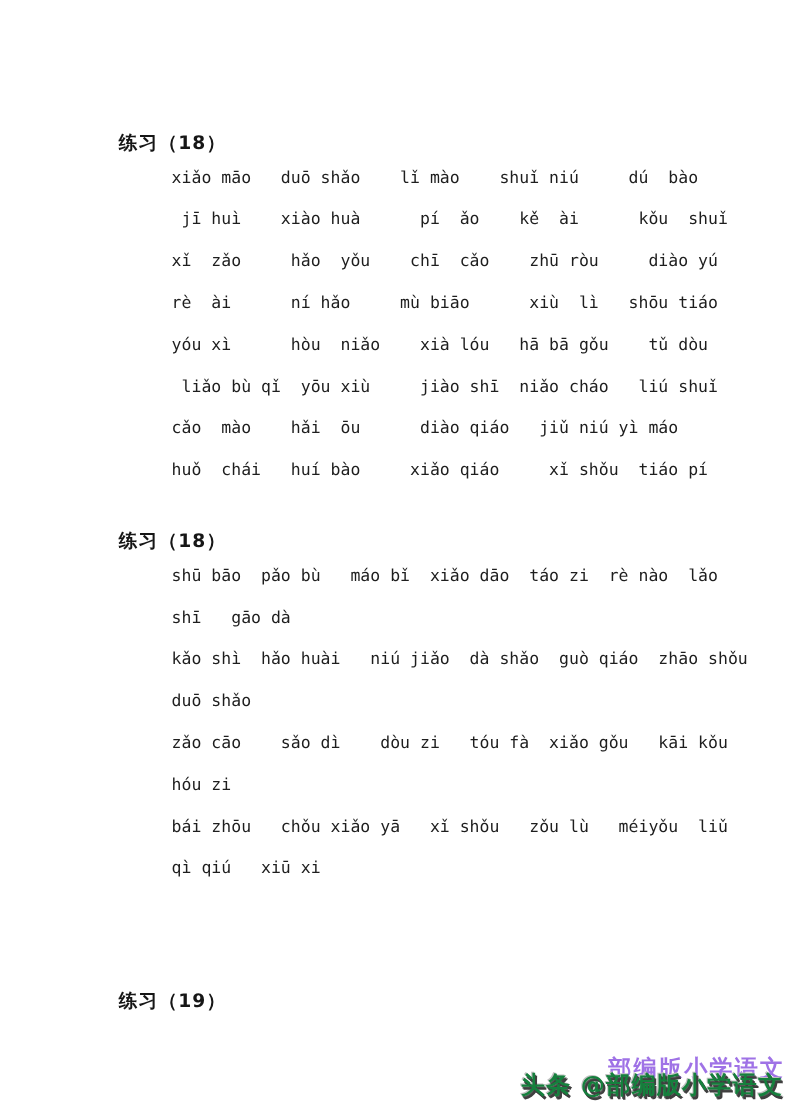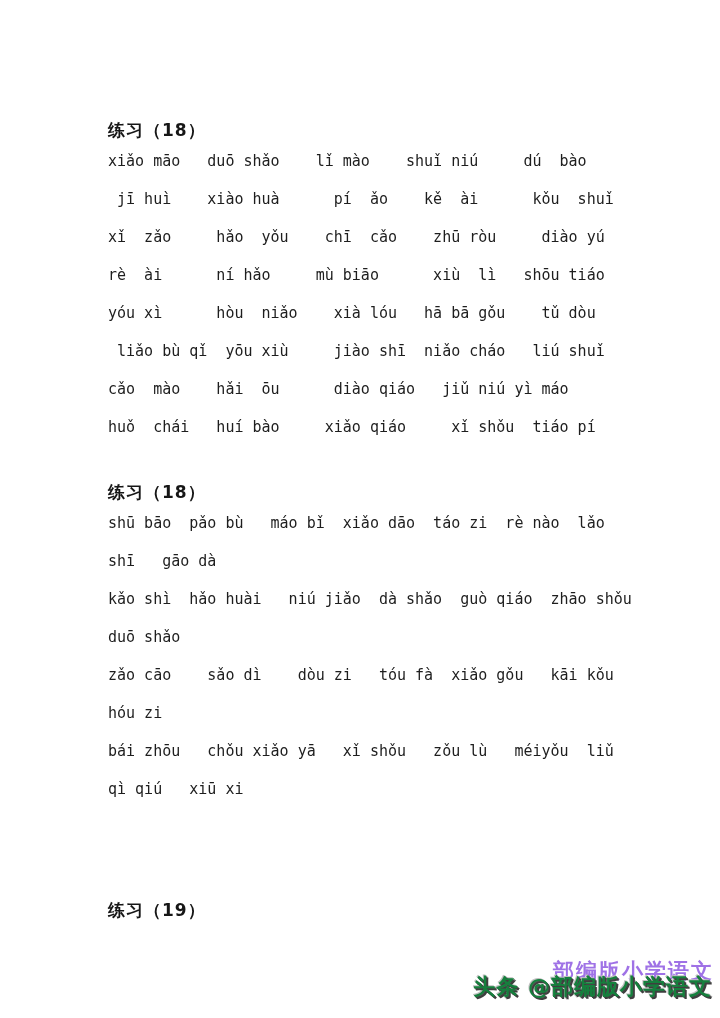--- a/index.html
+++ b/index.html
@@ -29,20 +29,21 @@
     font-size: 17px;
     font-weight: bold;
     color: #161616;
     line-height: 20px;
     margin: 0;
     letter-spacing: 1px;
     white-space: pre;
   }
   .pinyin-lines {
     margin-top: 2px;
+    margin-left: 48px;
   }
   .pinyin-line {
     font-family: "DejaVu Sans Mono", "Liberation Mono", monospace;
     font-size: 15px;
     font-weight: 500;
     color: #1e1e1e;
     line-height: 38px;
     height: 38px;
     white-space: pre;
     letter-spacing: 0;

